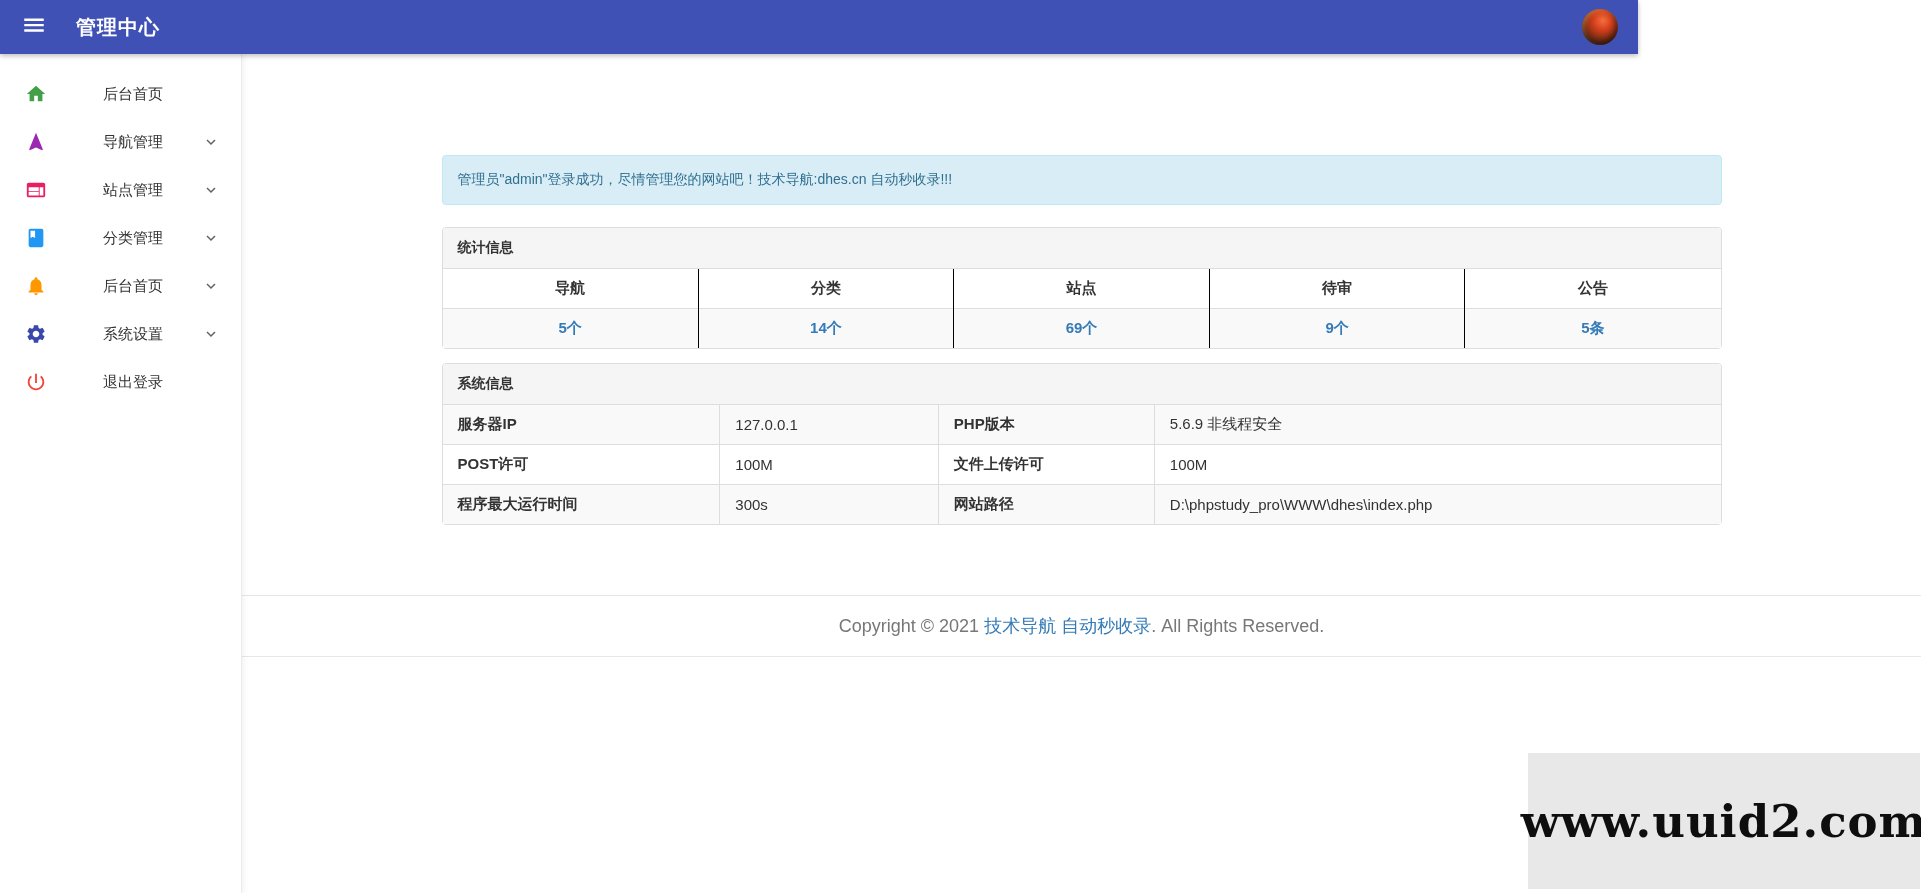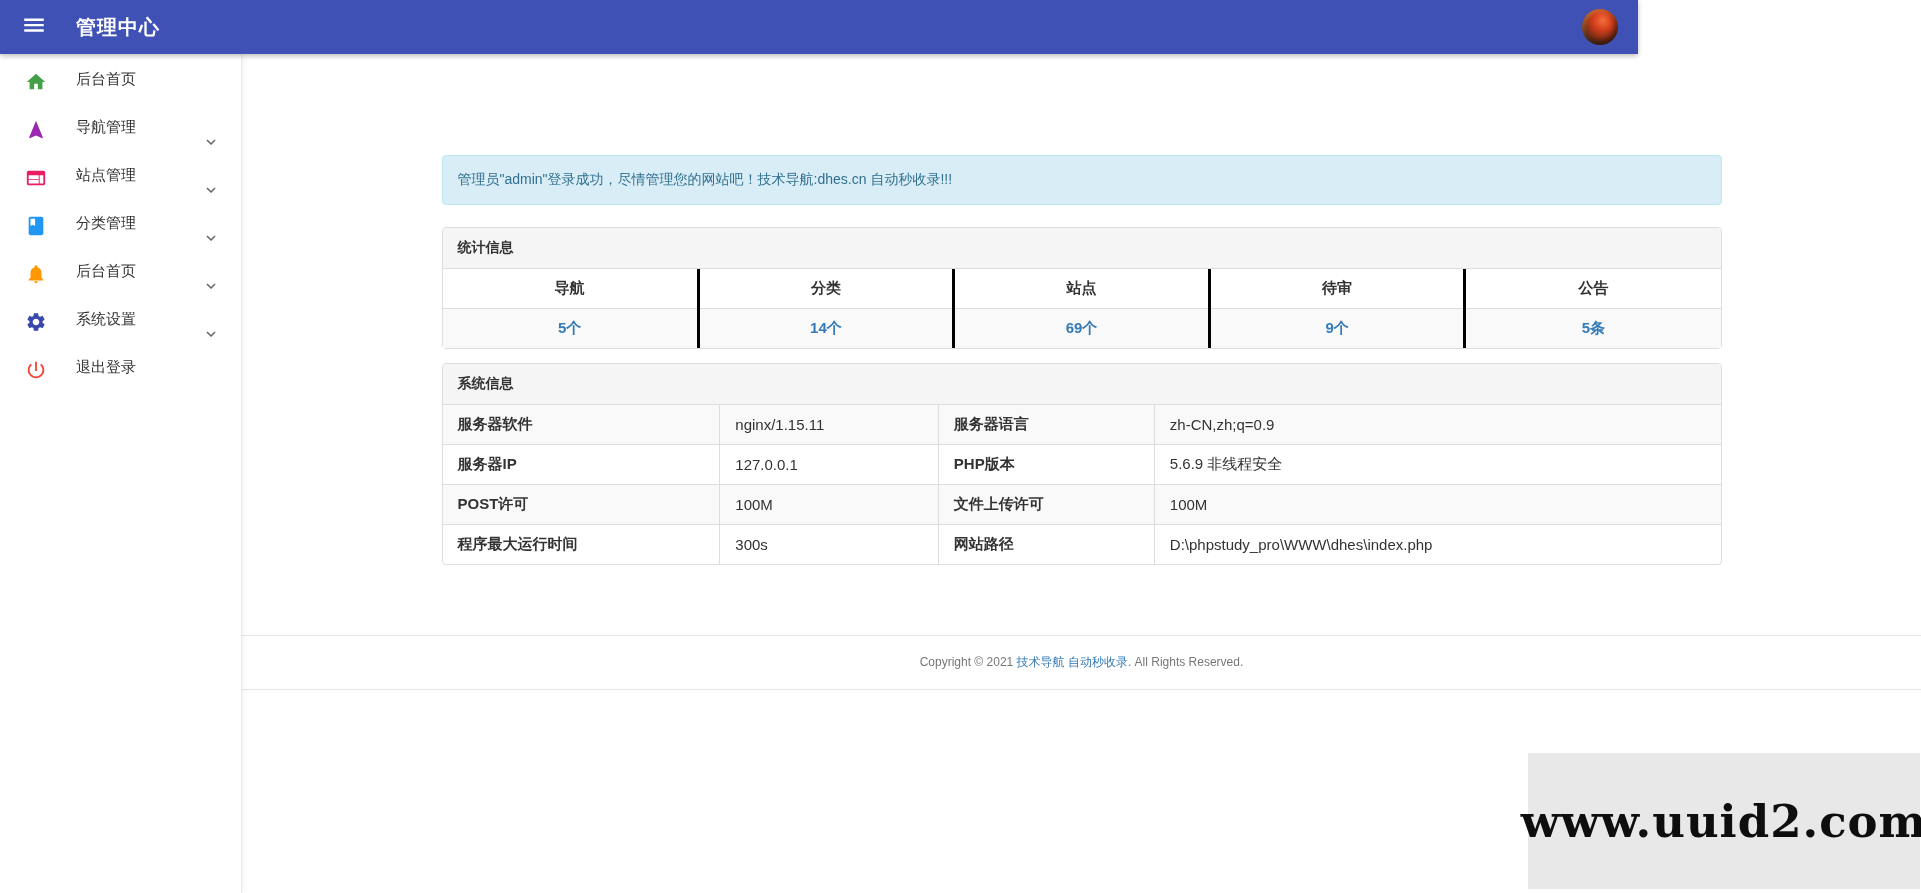--- a/index.html
+++ b/index.html
@@ -22,61 +22,61 @@
     box-shadow: inset -2px -3px 6px rgba(0,0,0,.5), inset 2px 2px 4px rgba(255,220,120,.35);
     cursor:pointer;
   }
   
   .sidebar {
     position:absolute; top:54px; left:0; width:242px; bottom:0;
     background:#fff; border-right:1px solid #ececec; box-shadow:2px 0 5px rgba(0,0,0,.05);
     padding-top:16px; z-index:20;
   }
   .side-item {
-    height:48px; display:flex; padding:0 22px 0 24px; cursor:pointer;
+    height:48px; display:flex; align-items:center; padding:0 22px 0 24px; cursor:pointer;gap:27px;
   }
   .side-icon { width:24px; height:24px; display:flex; align-items:center; justify-content:center; flex:0 0 24px; }
   .side-label { margin-left:28px; font-size:15px; color:#333; }
   .side-caret { margin-left:auto; display:flex; align-items:center; }
   
   .main { position:absolute; left:242px; top:54px; right:0; bottom:0; background:#fff; }
   .container { width:1280px; margin:0 auto; padding-top:101px; }
   .alert {
     background:#d9edf7; border:1px solid #bce8f1; border-radius:4px;
     color:#31708f; font-size:14px; padding:15px; margin-bottom:22px;
   }
   .panel { border:1px solid #ddd; border-radius:4px; margin-bottom:14px; background:#fff; }
   .panel-heading {
     background:#f5f5f5; border-bottom:1px solid #ddd; border-radius:3px 3px 0 0;
     padding:11px 15px; font-size:14px; font-weight:bold; color:#333;
   }
   table { width:100%; border-collapse:collapse; table-layout:fixed; }
   
   .stats-table th, .stats-table td {
-    text-align:center; padding:10px 8px; font-size:15px; border-left:3px solid #000000;
+    text-align:center; padding:10px 8px; font-size:15px; border-left:1px solid #000000;
   }
   .stats-table th:first-child, .stats-table td:first-child { border-left:none; }
   .stats-table th { font-weight:bold; color:#333; background:#fff; }
   .stats-table td { border-top:1px solid #ddd; background:#f9f9f9; }
   .stats-table a { color:#337ab7; font-weight:bold; text-decoration:none; cursor:pointer; }
   
   .sys-table td {
     padding:10px 15px; font-size:15px; border-left:1px solid #ddd; border-top:1px solid #ddd;
     overflow:hidden; white-space:nowrap; text-overflow:ellipsis; color:#333;
   }
   .sys-table td:first-child { border-left:none; }
   .sys-table tr:first-child td { border-top:none; }
   .sys-table tr:nth-child(odd) td { background:#f9f9f9; }
   .sys-table td.lbl { font-weight:bold; }
   .sys-table col.c1 { width:21.7%; } .sys-table col.c2 { width:17.1%; }
   .sys-table col.c3 { width:16.9%; } .sys-table col.c4 { width:44.3%; }
   
   .footer {
     margin-top:70px; border-top:1px solid #e7e7e7; border-bottom:1px solid #e7e7e7;
-    padding:18px 0; text-align:center; font-size:12px; color:#777; background:#fff;
+    padding:18px 0; text-align:center; font-size:18px; color:#777; background:#fff;
   }
   .footer a { color:#337ab7; text-decoration:none; cursor:pointer; }
   
   .watermark {
     position:absolute; right:1px; bottom:4px; width:392px; height:136px;
     background:#e8e8e8; display:flex; align-items:center; justify-content:center; z-index:40;
   }
   .watermark span {
     font-family:"DejaVu Serif", "Liberation Serif", serif; font-weight:bold;
     font-size:45px; color:#0e0e0e; letter-spacing:1px;
@@ -220,26 +220,20 @@
       <div class="panel-heading">系统信息</div>
       <table class="sys-table">
         <colgroup>
             <col class="c1">
             <col class="c2">
             <col class="c3">
             <col class="c4">
           </colgroup>
         <tbody>
         <tr>
-          <td class="lbl">服务器软件</td>
-          <td>nginx/1.15.11</td>
-          <td class="lbl">服务器语言</td>
-          <td>zh-CN,zh;q=0.9</td>
-        </tr>
-        <tr>
           <td class="lbl">服务器IP</td>
           <td>127.0.0.1</td>
           <td class="lbl">PHP版本</td>
           <td>5.6.9 非线程安全</td>
         </tr>
         <tr>
           <td class="lbl">POST许可</td>
           <td>100M</td>
           <td class="lbl">文件上传许可</td>
           <td>100M</td>

